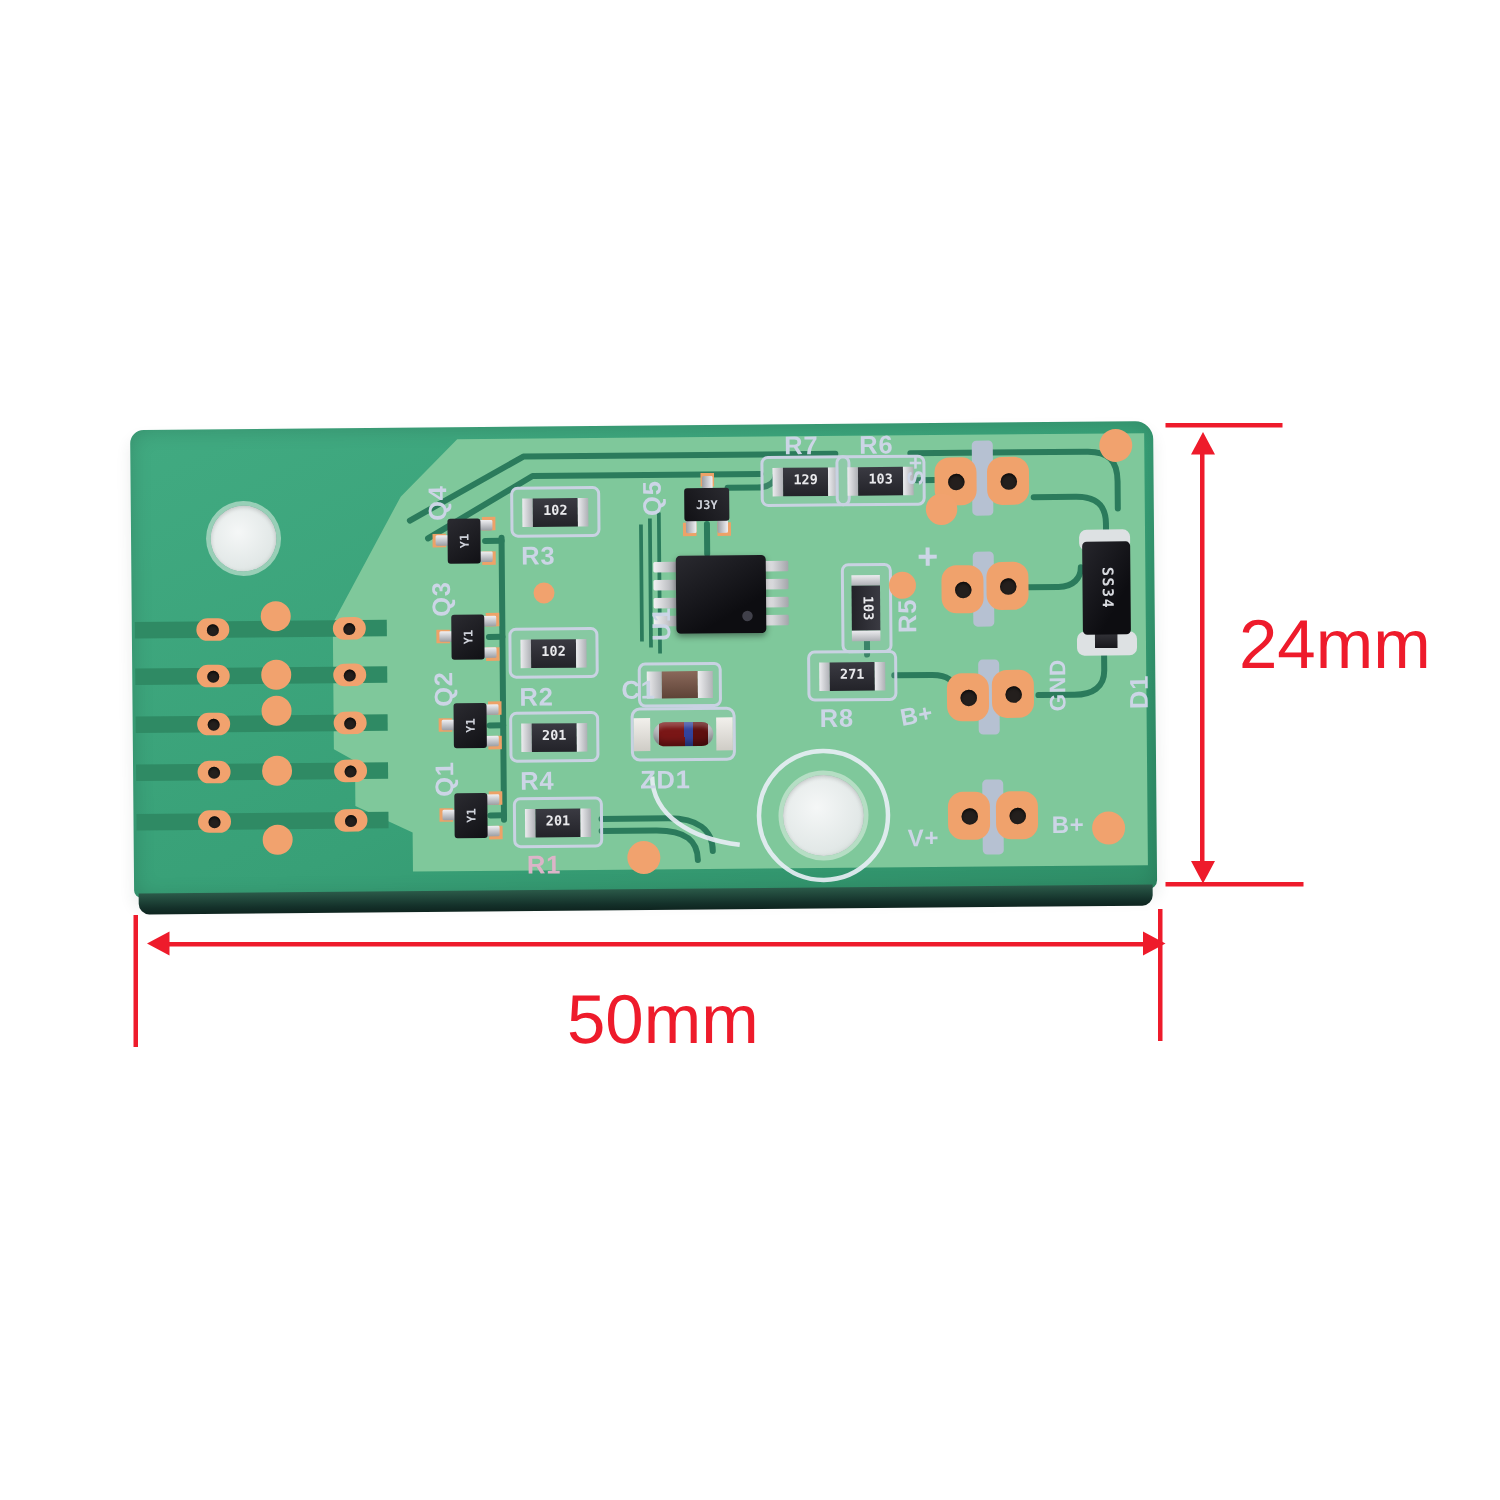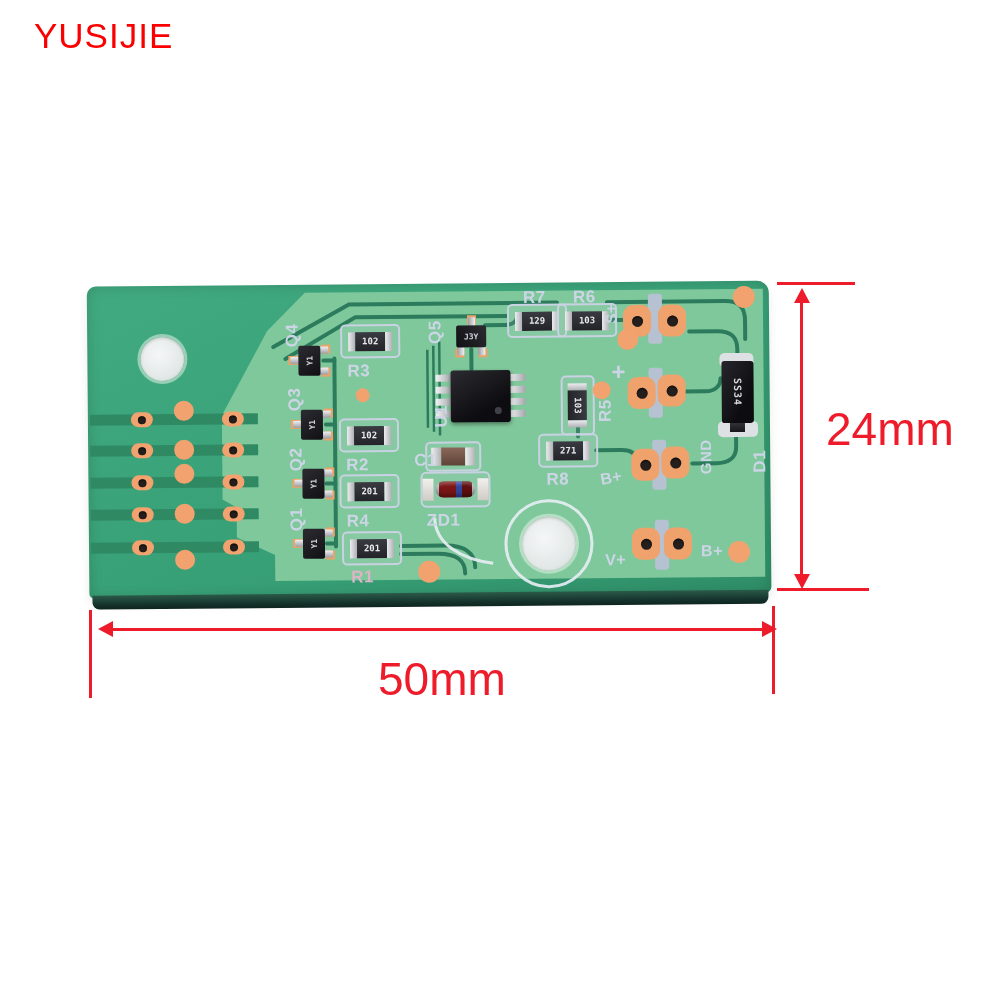--- a/index.html
+++ b/index.html
@@ -87,21 +87,20 @@
              color:#d6d8dd;display:flex;align-items:center;justify-content:center;}
   .d1 .dmark{writing-mode:vertical-rl;font:bold 10px "DejaVu Sans Mono",monospace;letter-spacing:1px;}
   .d1 .tab{position:absolute;left:14px;top:66px;width:15px;height:13px;
            background:linear-gradient(180deg,#3c3c42,#17171b);}
 </style>
 </head>
 <body>
 
 <div class="scene">
 
-  <div class="watermark">YUSIJIE</div>
 
   <div class="board-rot">
     <div class="board"></div>
     <div class="board-edge"></div>
 
     <svg class="overlay" width="682" height="312" viewBox="0 0 682 312">
       <path d="M218,8 L676,8 L676,296 L186,296 L186,270 L148,252 L148,222 L134,214 L134,130 L180,46 Z" fill="#7fc89b"></path>
       <g stroke="#2b7b5c" stroke-width="4" fill="none" stroke-linejoin="round" stroke-linecap="round">
         <path d="M186,62 L262,20 L470,20"></path>
         <path d="M198,74 L268,33 L420,33"></path>

